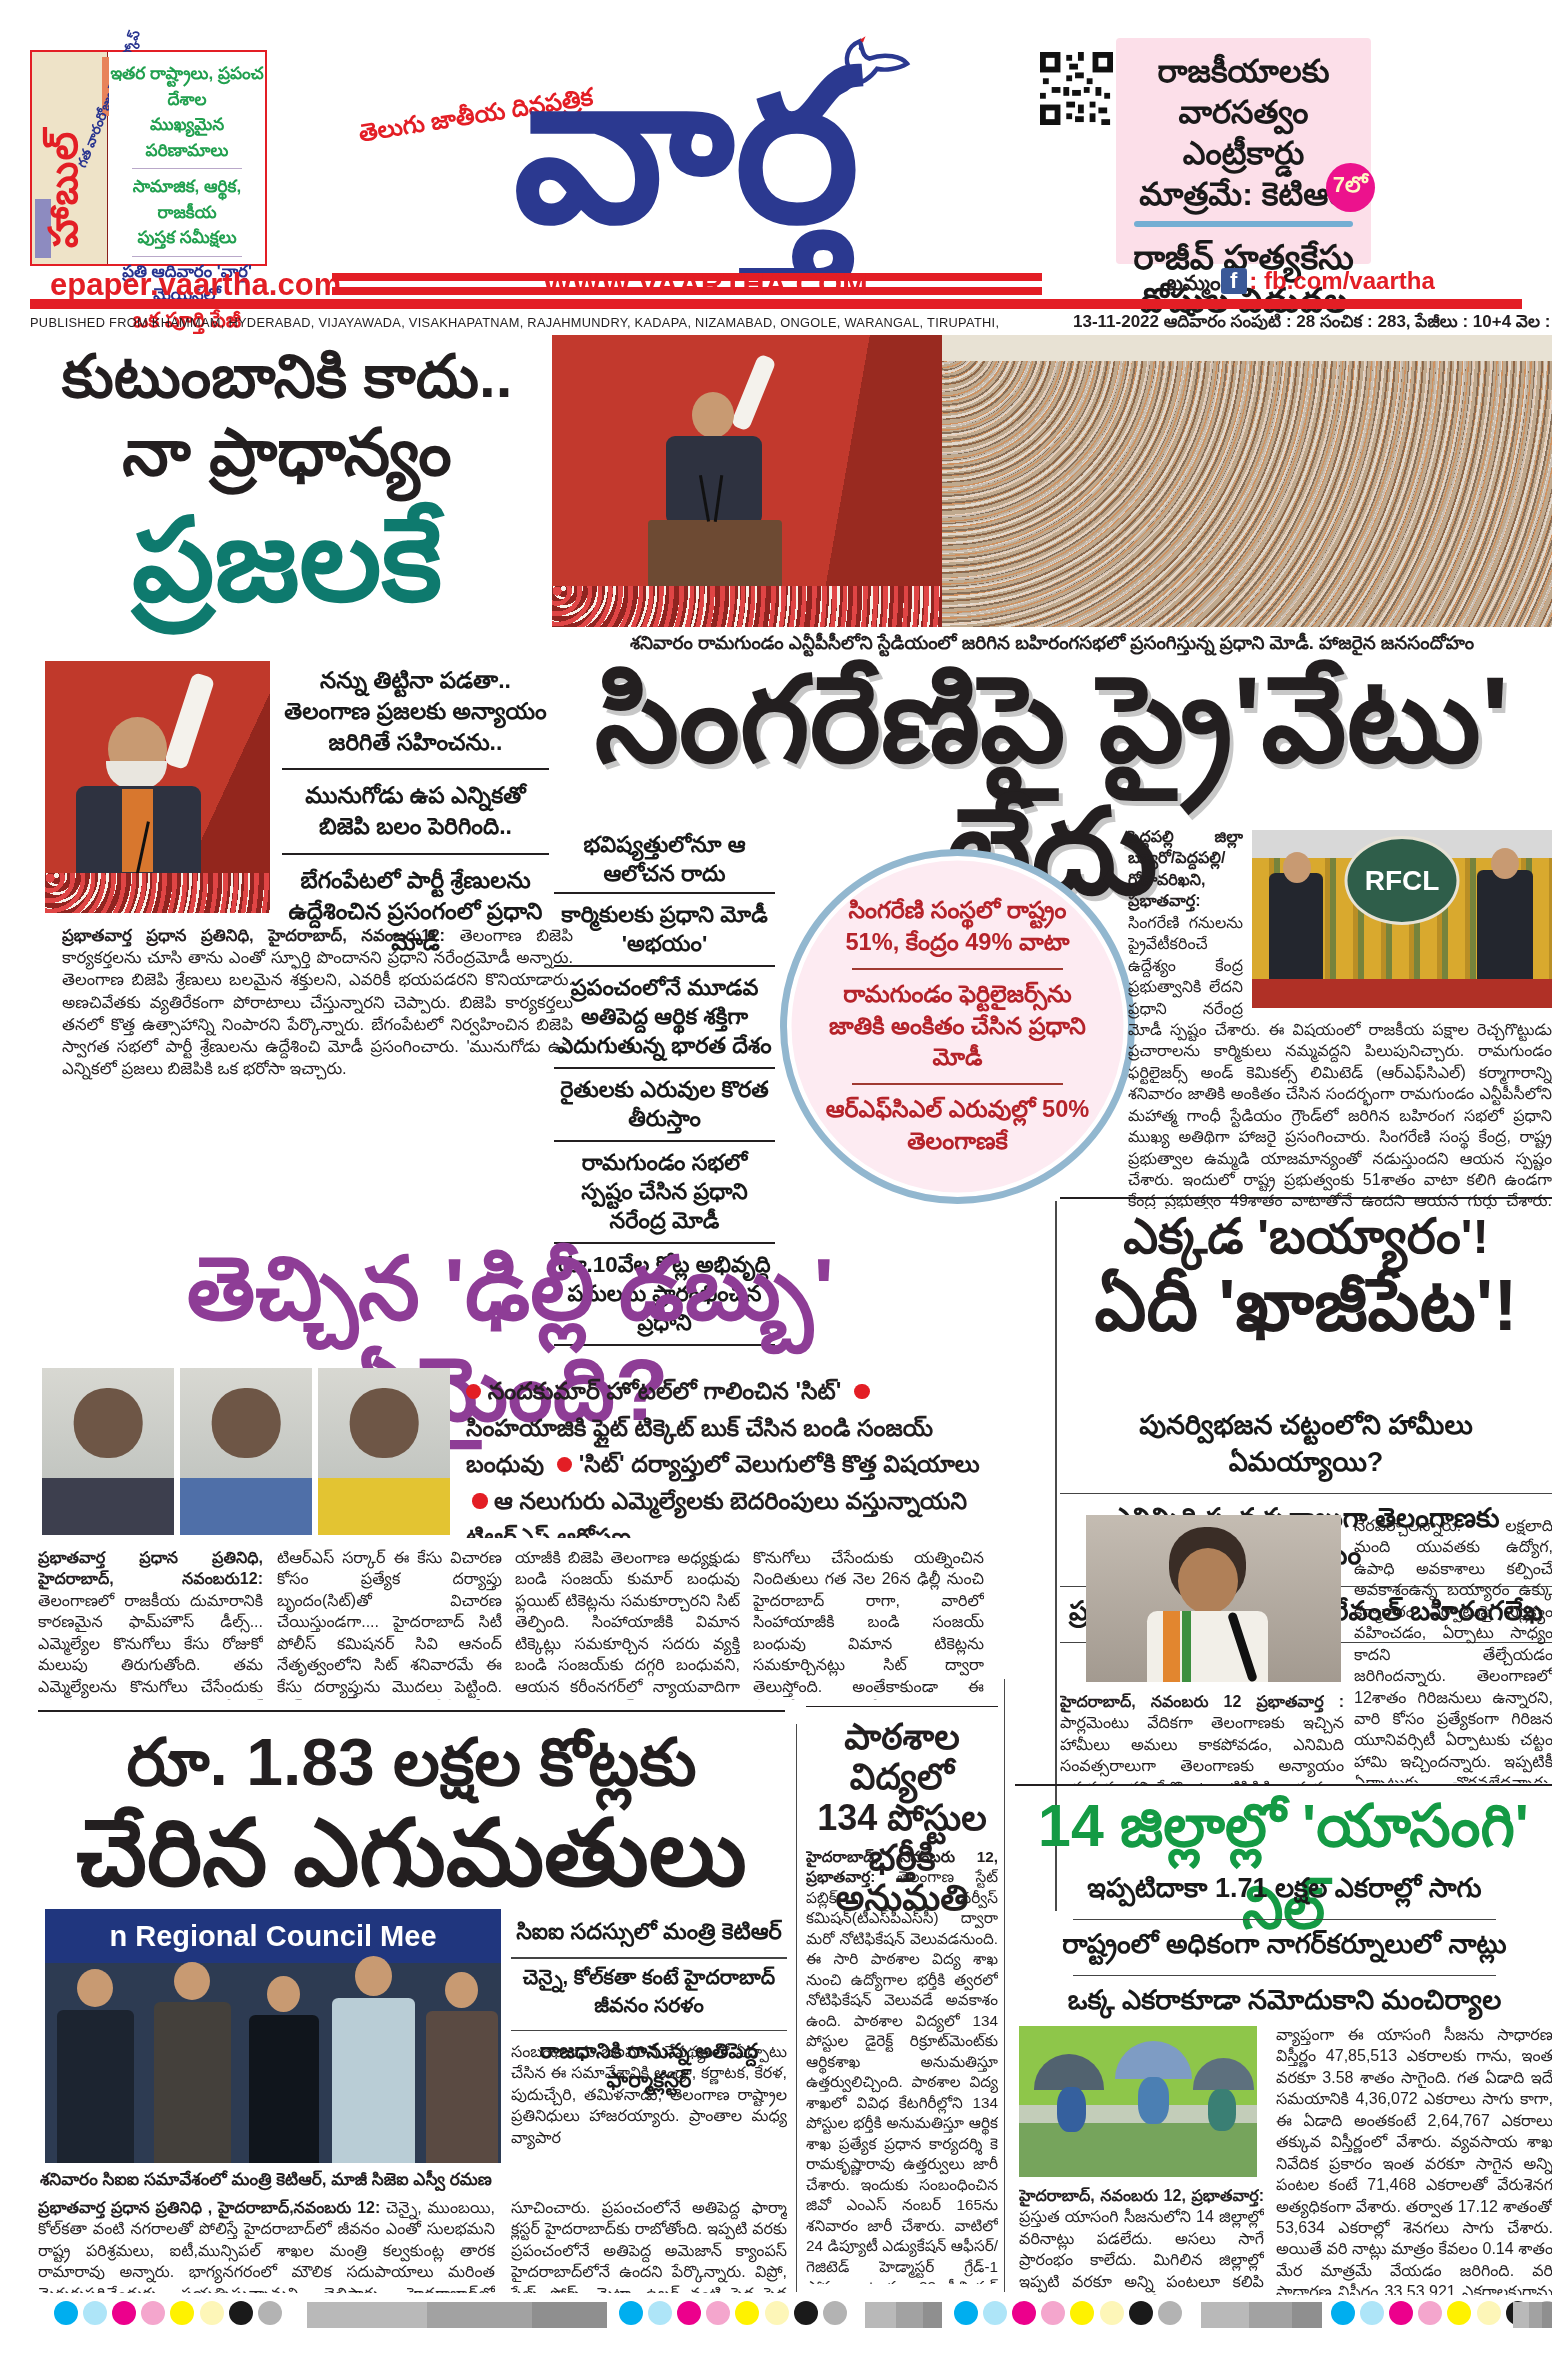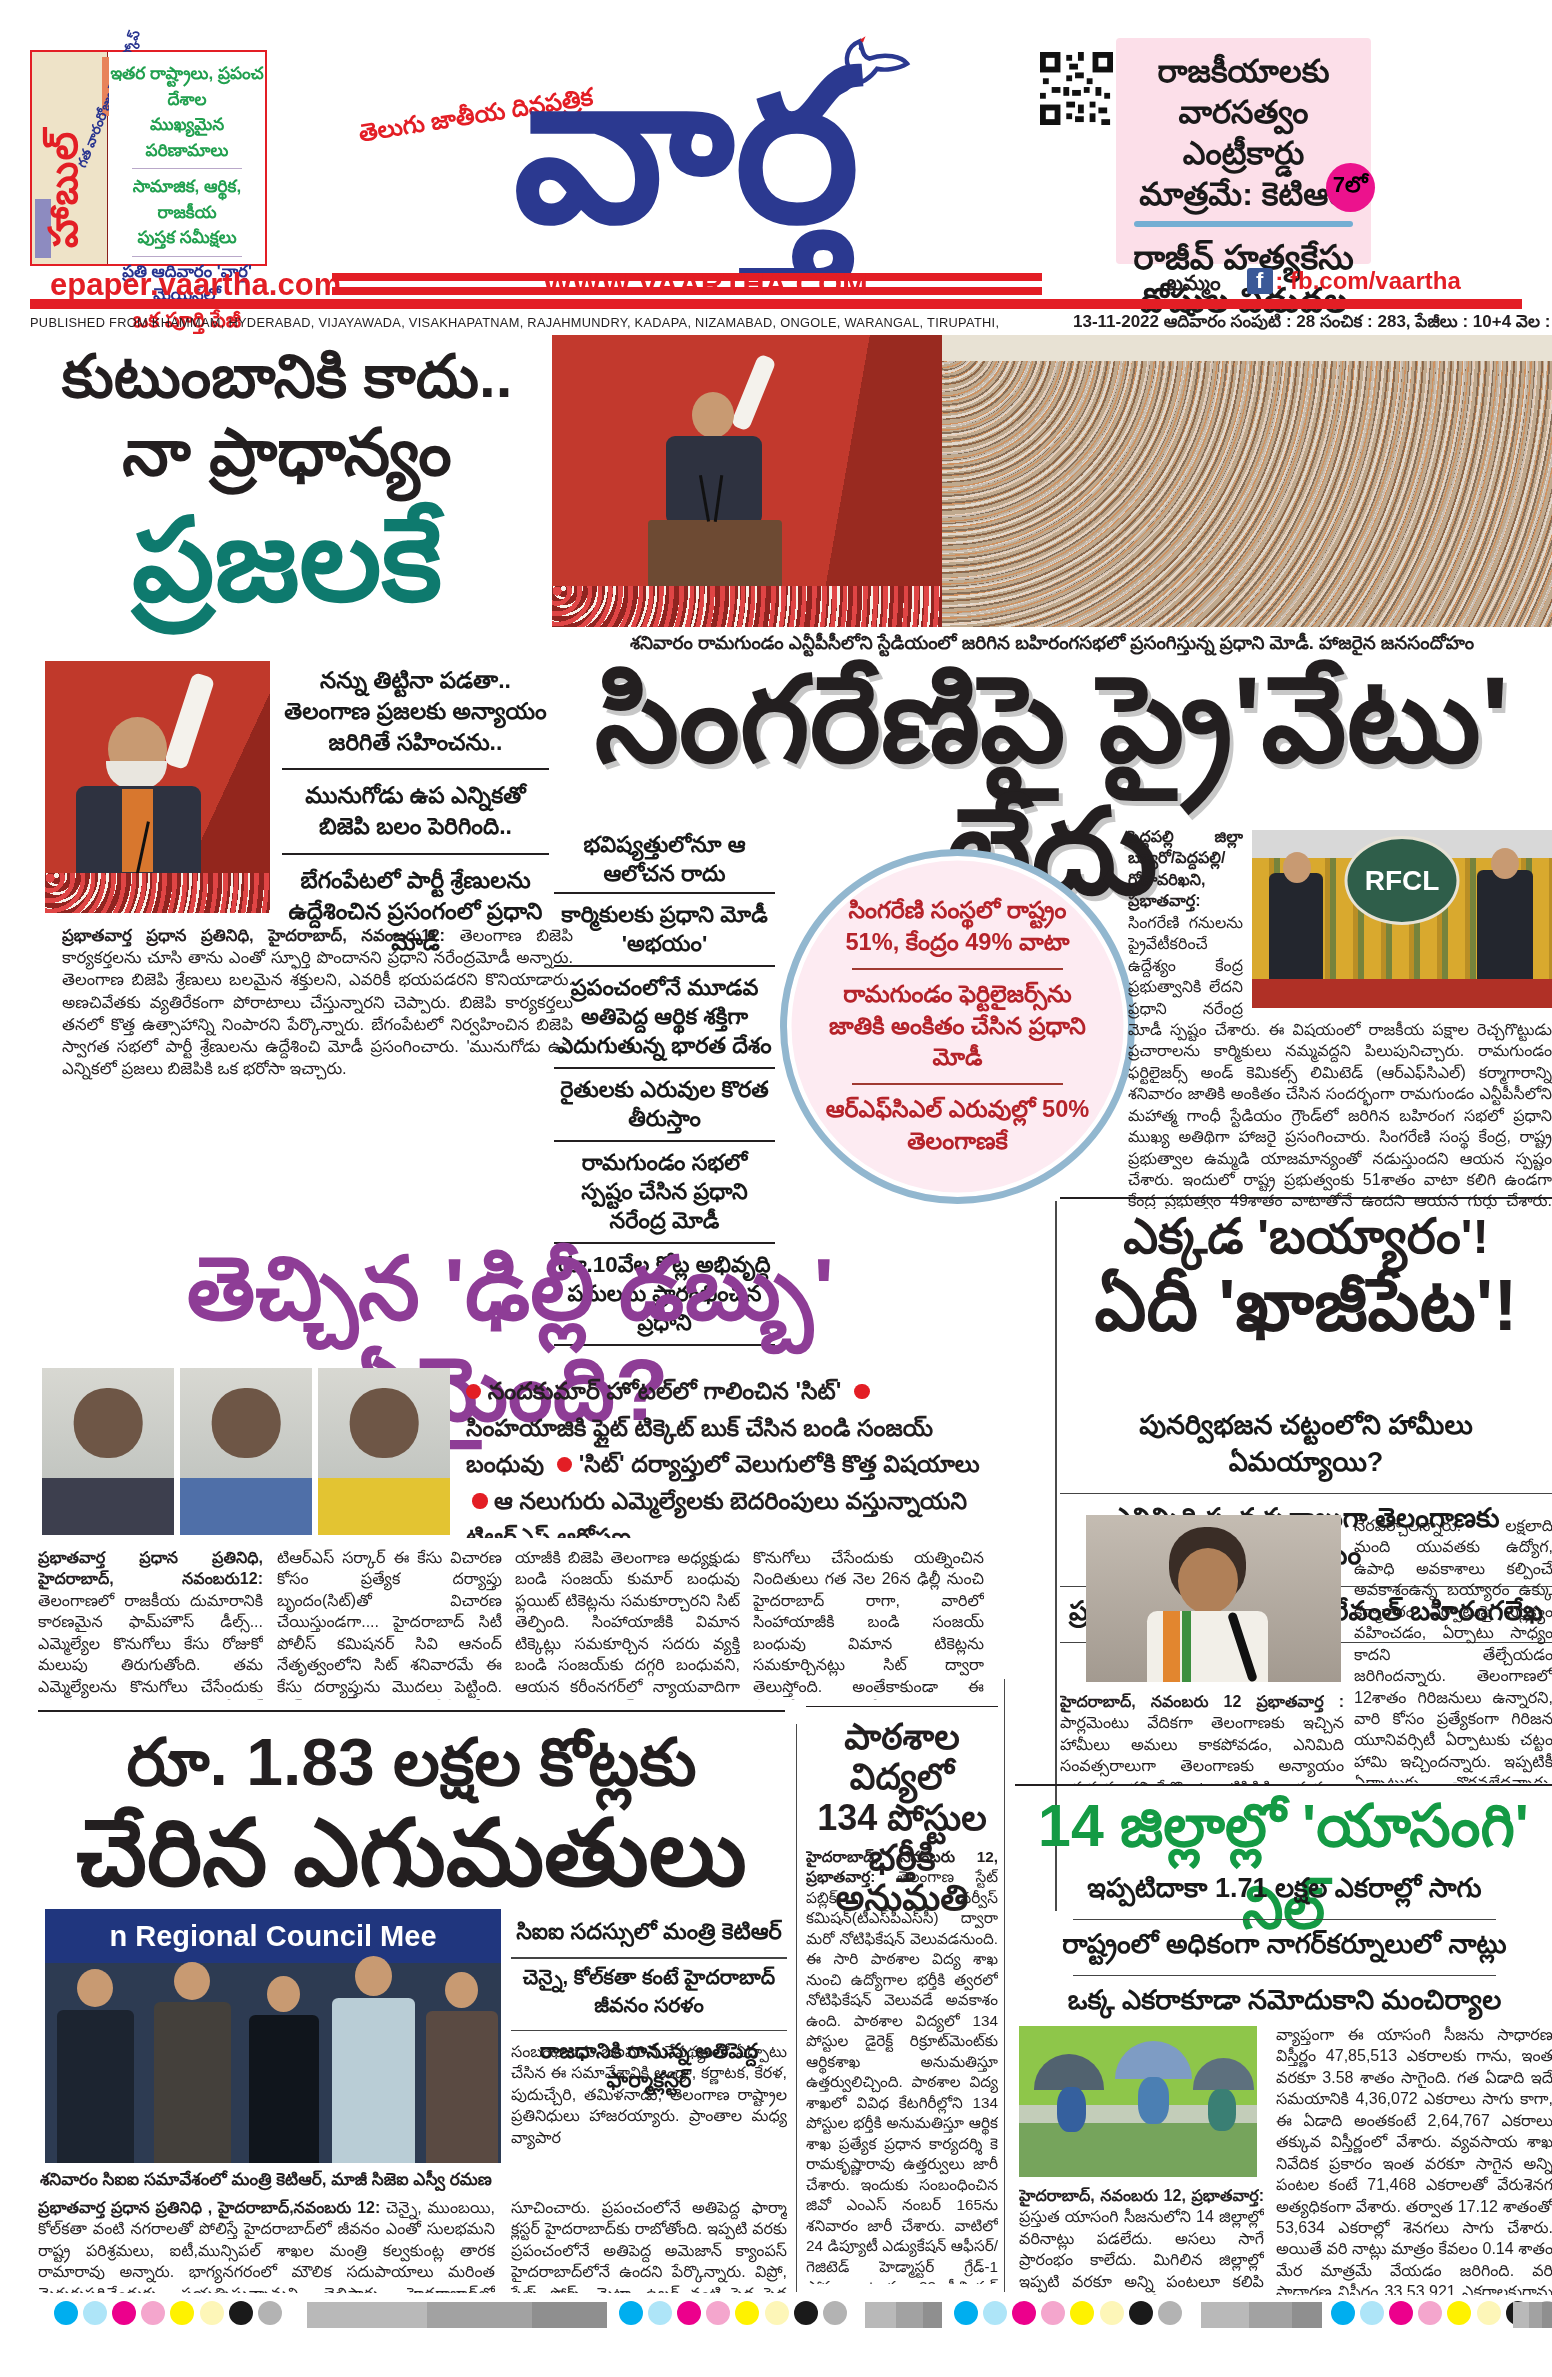--- a/index.html
+++ b/index.html
@@ -31,21 +31,21 @@
   .promo-b{font-size:16.6px;font-weight:bold;color:#27338f;}
   .promo-r{font-size:21px;font-weight:bold;color:#e31e25;}
   .promo-div{width:70%;height:1.3px;background:#b9a8c9;margin:5.1px auto;}
   .logo-word{font-weight:bold;color:#2b3990;font-size:211px;line-height:1.05;}
   .tagline{font-size:24px;font-weight:bold;color:#e31e25;transform:rotate(-9deg);}
   .stripe{position:absolute;background:#e31e25;height:8.3px;}
   .tr-box{background:#fcdfe9;border-radius:3.8px;}
   .tr-h{font-size:32px;font-weight:bold;line-height:1.28;color:#1a1a1a;}
   .tr-rule{width:86%;height:5.7px;background:#74aed3;border-radius:3.2px;margin:6.4px auto;}
   .badge{position:absolute;right:-3.8px;top:125px;width:49px;height:49px;border-radius:50%;
-         background:#ec128d;color:#000000;font-size:22px;font-weight:bold;display:flex;align-items:center;justify-content:center;}
+         background:#ec128d;color:#fef9c3;font-size:22px;font-weight:bold;display:flex;align-items:center;justify-content:center;}
   .fb-ic{display:inline-block;width:25.5px;height:25.5px;background:#3b5998;color:#fff;border-radius:3.2px;
          font-weight:bold;font-size:22px;text-align:center;line-height:25.5px;vertical-align:middle;}
   
   .photo{position:absolute;overflow:hidden;}
   .stage{position:absolute;left:0;top:0;width:39%;height:100%;
          background:linear-gradient(100deg,#c2392d 0 72%,#992a20 72% 100%);}
   .crowd{position:absolute;left:39%;top:0;width:61%;height:100%;background-color:#bfa98e;
      background-image:
        linear-gradient(#e8e2d4 0 9%,rgba(232,226,212,0) 9%),
        repeating-radial-gradient(circle at 0 0, rgba(255,255,255,.55) 0 2.6px, rgba(0,0,0,0) 2.6px 9px),
@@ -154,21 +154,21 @@
   <div class="abs tr-box" style="left:1116px;top:38px;width:255px;height:226px;">
     <div class="tr-h ctr" style="padding:12.8px 10.2px 0;">రాజకీయాలకు వారసత్వం ఎంట్రీకార్డు మాత్రమే: కెటిఆర్</div>
     <div class="tr-rule"></div>
     <div class="tr-h ctr" style="padding:2.6px 9px 0;font-size:34px;">రాజీవ్ హత్యకేసు దోషుల విడుదల</div>
     <div class="badge">7లో</div>
   </div>
 
   <div class="abs bold red" style="left:50px;top:267px;font-size:31px;">epaper.vaartha.com</div>
   <div class="abs bold red" style="left:543px;top:267px;font-size:31px;">WWW.VAARTHA.COM</div>
   <div class="abs bold" style="left:1167px;top:271px;font-size:21px;">ఖమ్మం</div>
-  <div class="abs" style="left:1247px;top:267px;">
+  <div class="abs" style="left:1221px;top:267px;">
     <span class="fb-ic">f</span>
     <span class="bold red" style="font-size:24px;vertical-align:middle;">: fb.com/vaartha</span>
   </div>
 
   <div class="abs" style="left:30px;top:299px;width:1492px;height:10.2px;background:#e31e25;"></div>
   <div class="abs ovh" style="left:30px;top:315px;width:1022px;height:16.6px;font-size:12.8px;letter-spacing:0.3px;">PUBLISHED FROM KHAMMAM, HYDERABAD, VIJAYAWADA, VISAKHAPATNAM, RAJAHMUNDRY, KADAPA,  NIZAMABAD, ONGOLE, WARANGAL, TIRUPATHI, ANANTAPUR, KURNOOL, KARIMNAGAR, MAHABUBNAGAR,  NELLORE, NALGONDA, GUNTUR, TADEPALLIGUDEM,SRIKAKULAM</div>
   <div class="abs bold" style="left:1073px;top:312px;font-size:17px;">13-11-2022  ఆదివారం సంపుటి : 28  సంచిక : 283,  పేజీలు : 10+4 వెల : 8.00</div>
 
   <div class="abs ctr bold" style="left:38px;top:342px;width:498px;font-size:60px;line-height:1.15;">కుటుంబానికి కాదు..</div>
   <div class="abs ctr bold" style="left:38px;top:414px;width:498px;font-size:66px;">నా  ప్రాధాన్యం</div>

